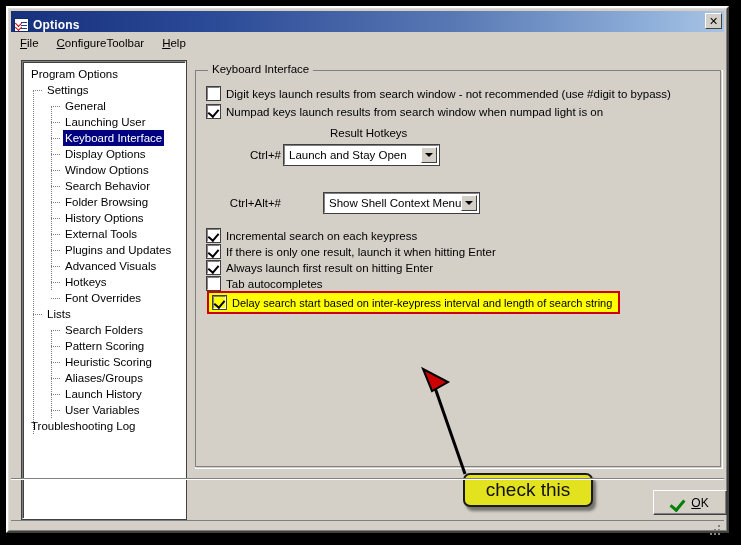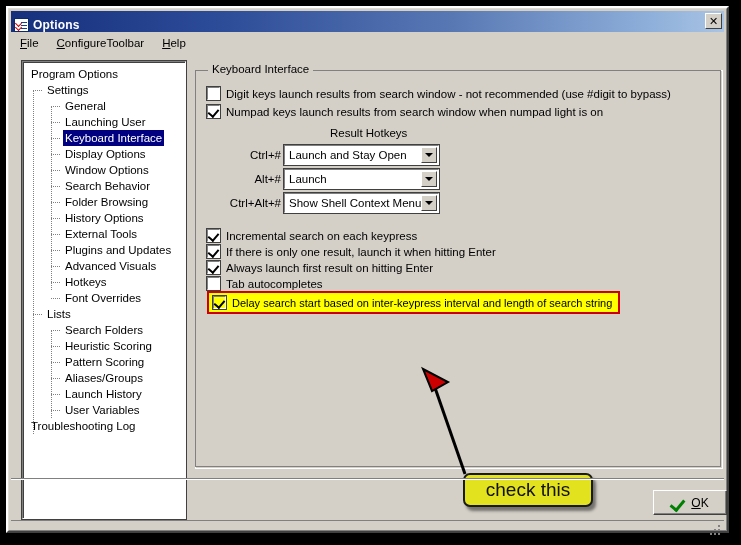--- a/index.html
+++ b/index.html
@@ -264,22 +264,22 @@
         <div class="tnode lvl2"><span class="dash"></span><span class="lbl">Search Behavior</span></div>
         <div class="tnode lvl2"><span class="dash"></span><span class="lbl">Folder Browsing</span></div>
         <div class="tnode lvl2"><span class="dash"></span><span class="lbl">History Options</span></div>
         <div class="tnode lvl2"><span class="dash"></span><span class="lbl">External Tools</span></div>
         <div class="tnode lvl2"><span class="dash"></span><span class="lbl">Plugins and Updates</span></div>
         <div class="tnode lvl2"><span class="dash"></span><span class="lbl">Advanced Visuals</span></div>
         <div class="tnode lvl2"><span class="dash"></span><span class="lbl">Hotkeys</span></div>
         <div class="tnode lvl2"><span class="dash"></span><span class="lbl">Font Overrides</span></div>
         <div class="tnode lvl1"><span class="dash"></span><span class="lbl">Lists</span></div>
         <div class="tnode lvl2"><span class="dash"></span><span class="lbl">Search Folders</span></div>
+        <div class="tnode lvl2"><span class="dash"></span><span class="lbl">Pattern Scoring</span></div>
         <div class="tnode lvl2"><span class="dash"></span><span class="lbl">Heuristic Scoring</span></div>
-        <div class="tnode lvl2"><span class="dash"></span><span class="lbl">Pattern Scoring</span></div>
         <div class="tnode lvl2"><span class="dash"></span><span class="lbl">Aliases/Groups</span></div>
         <div class="tnode lvl2"><span class="dash"></span><span class="lbl">Launch History</span></div>
         <div class="tnode lvl2"><span class="dash"></span><span class="lbl">User Variables</span></div>
         <div class="tnode lvl0"><span class="lbl">Troubleshooting Log</span></div>
         <span class="vline" style="left:6px;top:24px;height:344px;"></span>
         <span class="vline" style="left:24px;top:40px;height:184px;"></span>
         <span class="vline" style="left:24px;top:264px;height:88px;"></span>
       </div>
   </div>
 
@@ -304,30 +304,21 @@
 
     <div class="hkrow" style="left:10px;top:84px;">
       <span class="hklabel">Ctrl+#</span>
       <span class="combo">
         <span class="ctext">Launch and Stay Open</span>
         <span class="cbtn">
             <i class="arrow-dn"></i>
           </span>
       </span>
     </div>
-    <div class="hkrow" style="left:10px;top:108px;">
-      <span class="hklabel">Alt+#</span>
-      <span class="combo">
-        <span class="ctext">Launch</span>
-        <span class="cbtn">
-            <i class="arrow-dn"></i>
-          </span>
-      </span>
-    </div>
-    <div class="hkrow" style="left:10px;top:132px;">
+    <div class="hkrow" style="left:10px;top:132px;gap:40px;">
       <span class="hklabel">Ctrl+Alt+#</span>
       <span class="combo">
         <span class="ctext">Show Shell Context Menu</span>
         <span class="cbtn">
             <i class="arrow-dn"></i>
           </span>
       </span>
     </div>
 
     <div class="cbrow" style="left:12px;top:168px;">

